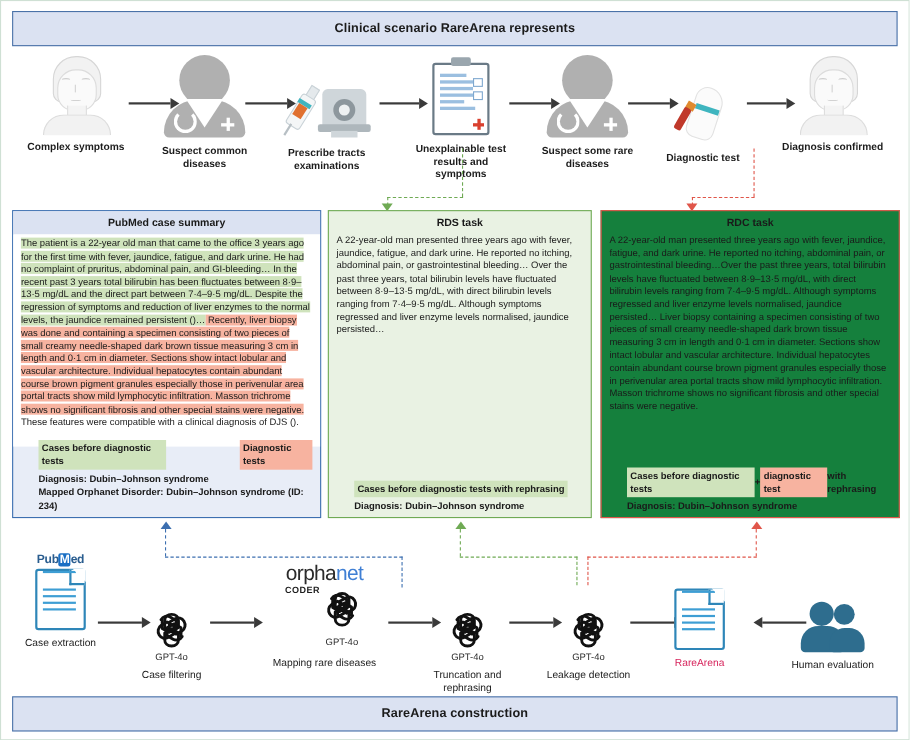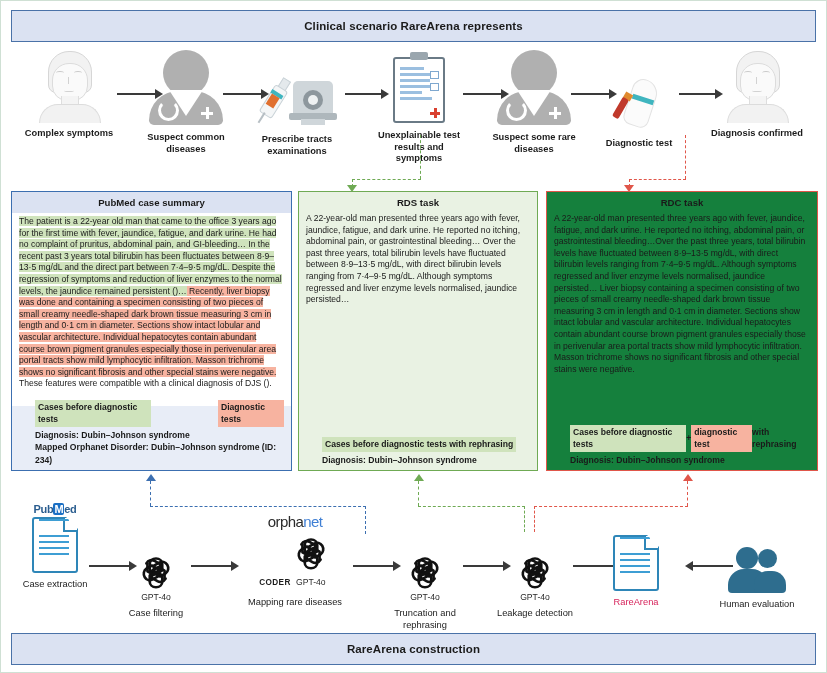--- a/index.html
+++ b/index.html
@@ -181,21 +181,21 @@
     border-left:2px solid #2e86b8;border-bottom:2px solid #2e86b8;transform:none;}
   .bdoc .bl{position:absolute;left:5px;height:2.4px;background:#3e9ed4;width:30px;}
   .bdoc .bl:nth-child(3){top:16px;}
   .bdoc .bl:nth-child(4){top:22px;}
   .bdoc .bl:nth-child(5){top:28px;}
   .bdoc .bl:nth-child(6){top:34px;}
   .bdoc .bl:nth-child(7){top:40px;}
 
   .pubmed-logo{font-size:11px;font-weight:700;color:#2a5d8f;letter-spacing:-.3px;margin-bottom:2px;}
   .pubmed-logo .m{background:#1a6fc4;color:#fff;padding:0 1px;border-radius:2px;}
-  .orphanet-logo{font-size:15px;color:#2b2b2b;letter-spacing:-.6px;line-height:17px;}
+  .orphanet-logo{font-size:19px;color:#2b2b2b;letter-spacing:-.6px;line-height:17px;}
   .orphanet-logo .net{color:#3f7fd4;}
   .coder-lbl{font-size:8.2px;font-weight:700;color:#1d1d1d;letter-spacing:.4px;}
 
   
   .people{position:relative;width:58px;height:46px;}
   .people .h1{position:absolute;left:8px;top:0;width:22px;height:22px;border-radius:50%;background:#2e6d8e;}
   .people .h2{position:absolute;left:30px;top:2px;width:19px;height:19px;border-radius:50%;background:#2e6d8e;}
   .people .b1{position:absolute;left:0;top:22px;width:40px;height:24px;border-radius:16px 16px 4px 4px;background:#2e6d8e;}
   .people .b2{position:absolute;left:26px;top:24px;width:32px;height:22px;border-radius:14px 14px 4px 4px;background:#2e6d8e;}
 
@@ -475,21 +475,21 @@
     </div>
 
     <div class="arrow-h" style="left:190px;top:50px;width:48px;">
       <div class="shaft"></div>
         <div class="head"></div>
     </div>
 
     <div class="bf-node" style="left:228px;top:2px;width:132px;">
       <div style="height:78px;">
         <div class="orphanet-logo"><span>orpha</span><span class="net">net</span></div>
-        <div style="display:flex;align-items:flex-end;justify-content:center;gap:0;margin-top:2px;">
+        <div style="display:flex;align-items:flex-start;justify-content:center;gap:0;margin-top:2px;">
           <span class="coder-lbl">CODER</span>
           <div>
             <svg class="knot" viewBox="0 0 64 64">
               <g fill="none" stroke="#111" stroke-width="4.2" stroke-linecap="round" stroke-linejoin="round">
                 <path d="M32 12c6 0 10 4 10 9v10l-10 6-10-6V21c0-5 4-9 10-9z"></path>
                 <path d="M50 22c3 5 1.6 11-2.6 13.8l-8.7 5-10-5.8V23.5l8.6-5c4.4-2.5 9.8-1.4 12.7 3.5z"></path>
                 <path d="M47.4 44.2c-3 5.2-9 6.4-13.2 3.9l-8.7-5V31.6l10.1-5.8 10.1 5.8v10c0 .9-.1 1.8-.3 2.6z"></path>
                 <path d="M32 58c-6 0-10-4-10-9V39l10-6 10 6v10c0 5-4 9-10 9z"></path>
                 <path d="M14 42c-3-5-1.6-11 2.6-13.8l8.7-5 10 5.8v11.5l-8.6 5c-4.4 2.5-9.8 1.4-12.7-3.5z"></path>
                 <path d="M16.6 19.8c3-5.2 9-6.4 13.2-3.9l8.7 5v11.5l-10.1 5.8-10.1-5.8v-10c0-.9.1-1.8.3-2.6z"></path>

